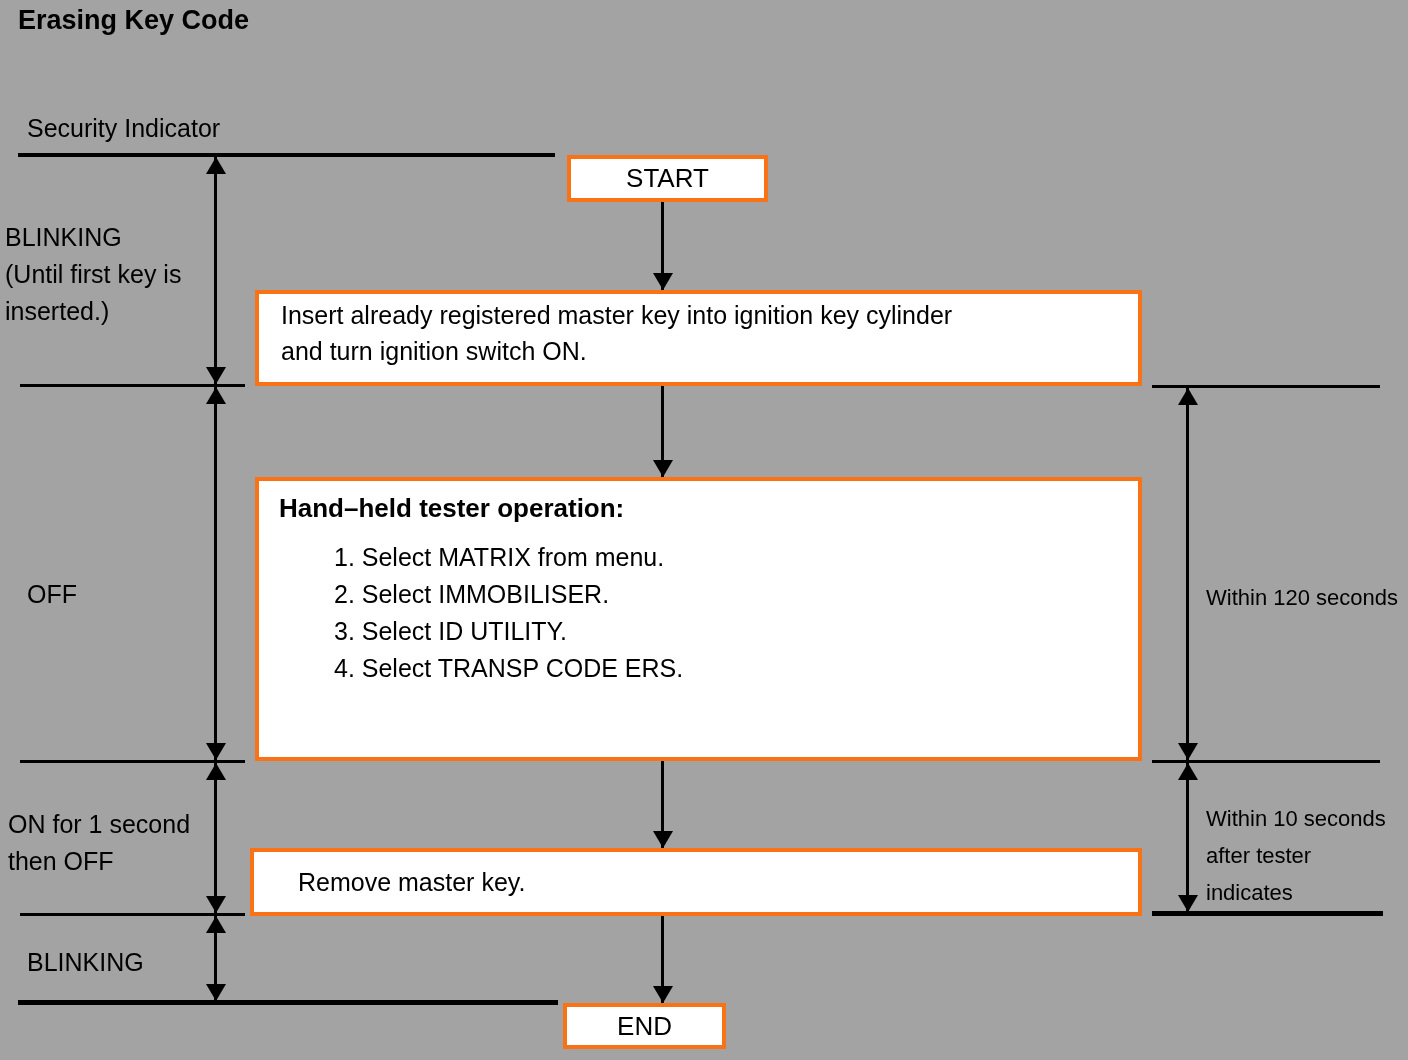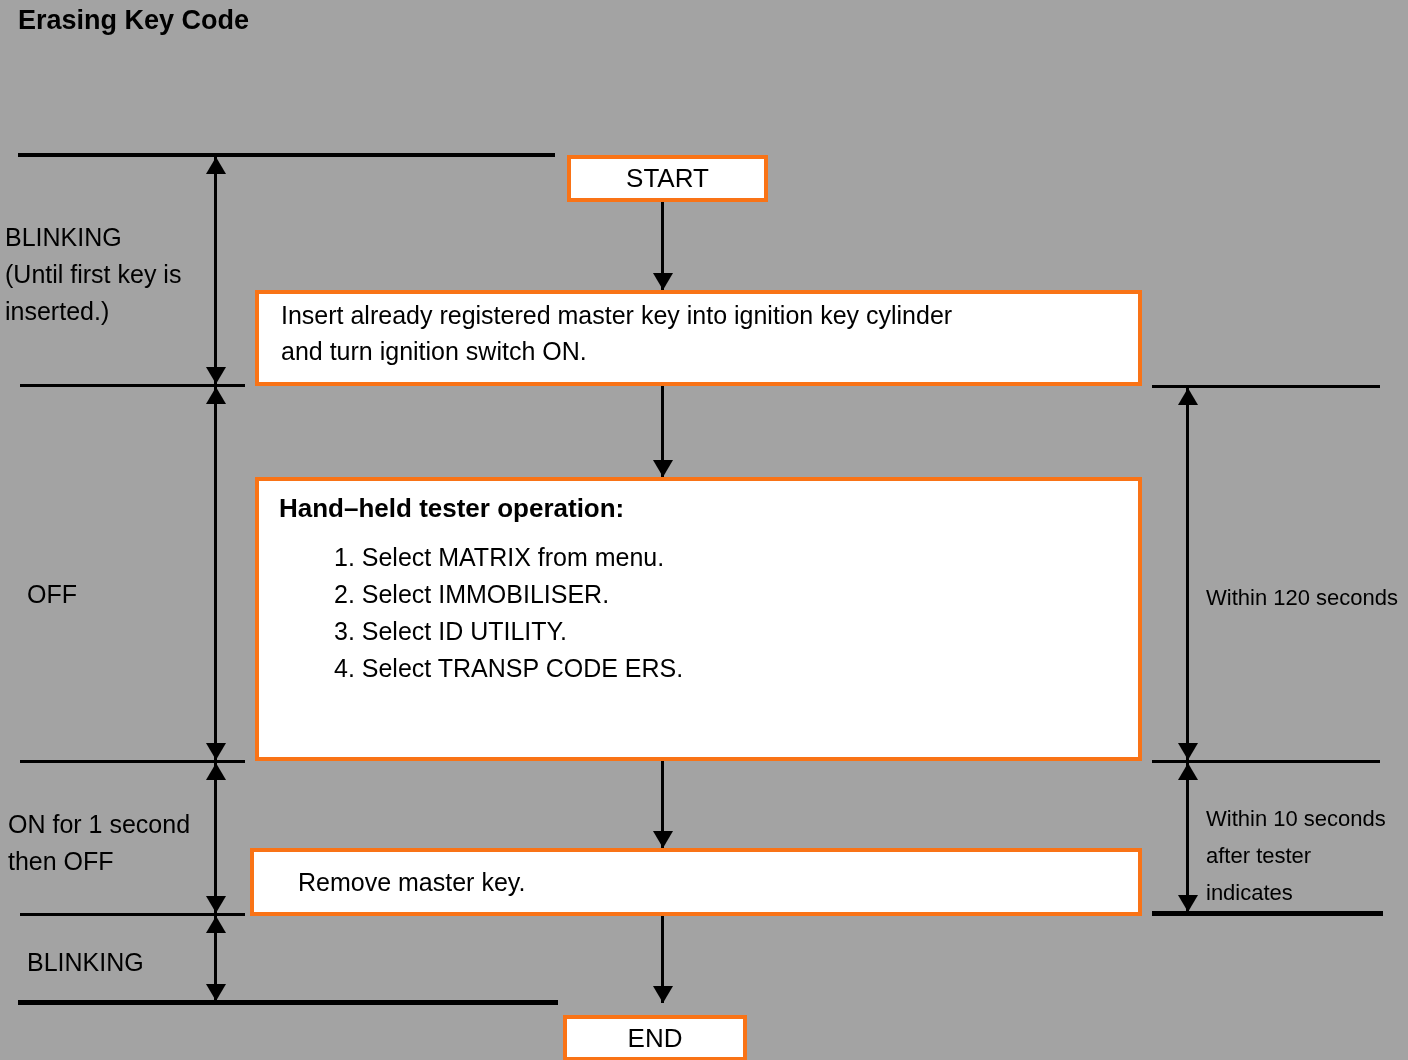--- a/index.html
+++ b/index.html
@@ -80,21 +80,21 @@
     margin: 0 0 0 39px;
     line-height: 37px;
     white-space: pre-line;
   }
   .box-remove {
     left: 250px; top: 848px; width: 892px; height: 68px;
     display: flex;
     align-items: center;
     padding-left: 44px;
   }
-  .box-end { left: 563px; top: 1003px; width: 184px; height: 46px; margin-top: 12px; }
+  .box-end { left: 563px; top: 1003px; width: 163px; height: 46px; }
 
   
   .dbl-arrow {
     position: absolute;
     width: 3px;
     background: #000;
   }
   .dbl-arrow::before, .dbl-arrow::after {
     content: "";
     position: absolute;
@@ -124,20 +124,21 @@
     border-right: 10px solid transparent;
     border-top: 17px solid #000;
   }
 </style>
 </head>
 <body>
 
 <div id="canvas">
 
   <div class="lbl title">Erasing Key Code</div>
+  <div class="lbl security">Security Indicator</div>
 
   <div class="rule" style="left:18px; top:153px; width:537px; height:4px;"></div>
   <div class="rule" style="left:20px; top:384px; width:225px; height:3px;"></div>
   <div class="rule" style="left:20px; top:760px; width:225px; height:3px;"></div>
   <div class="rule" style="left:20px; top:913px; width:225px; height:3px;"></div>
   <div class="rule" style="left:18px; top:1000px; width:540px; height:5px;"></div>
   <div class="rule" style="left:1152px; top:385px; width:228px; height:3px;"></div>
   <div class="rule" style="left:1152px; top:760px; width:228px; height:3px;"></div>
   <div class="rule" style="left:1152px; top:911px; width:231px; height:5px;"></div>
 

